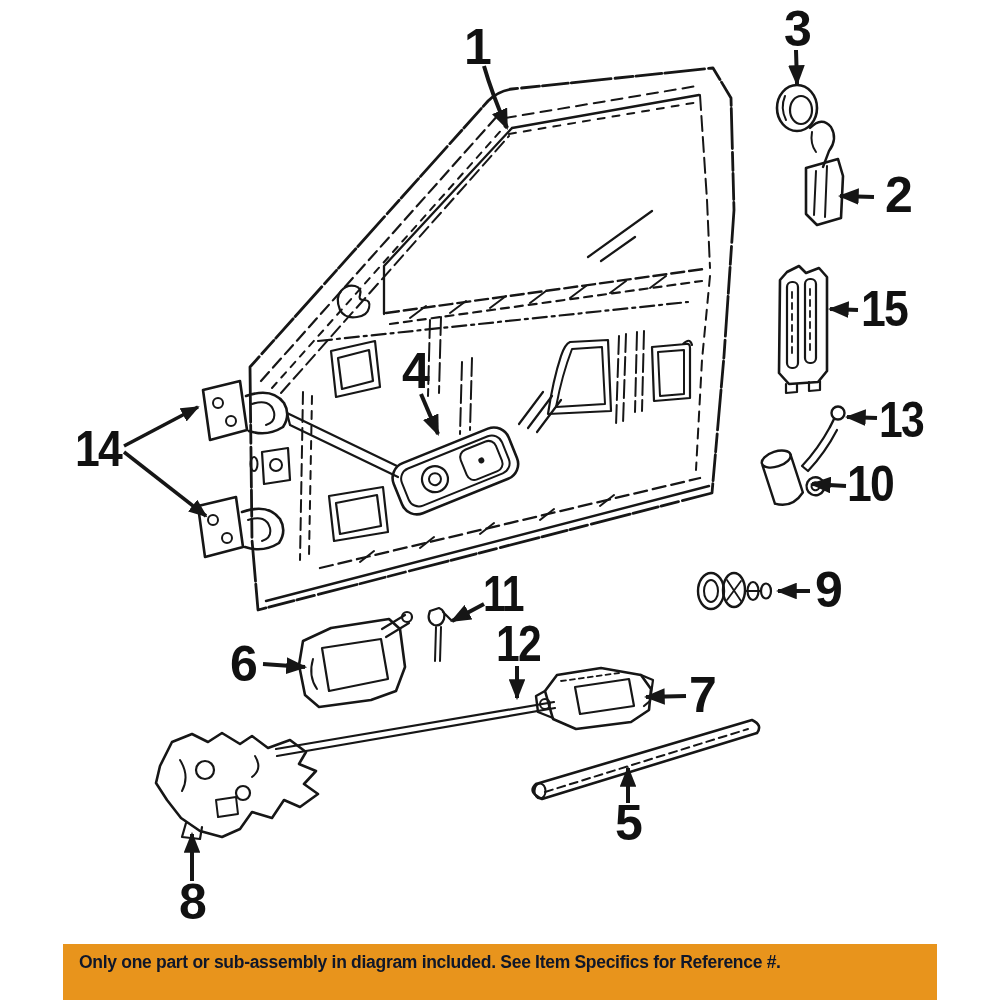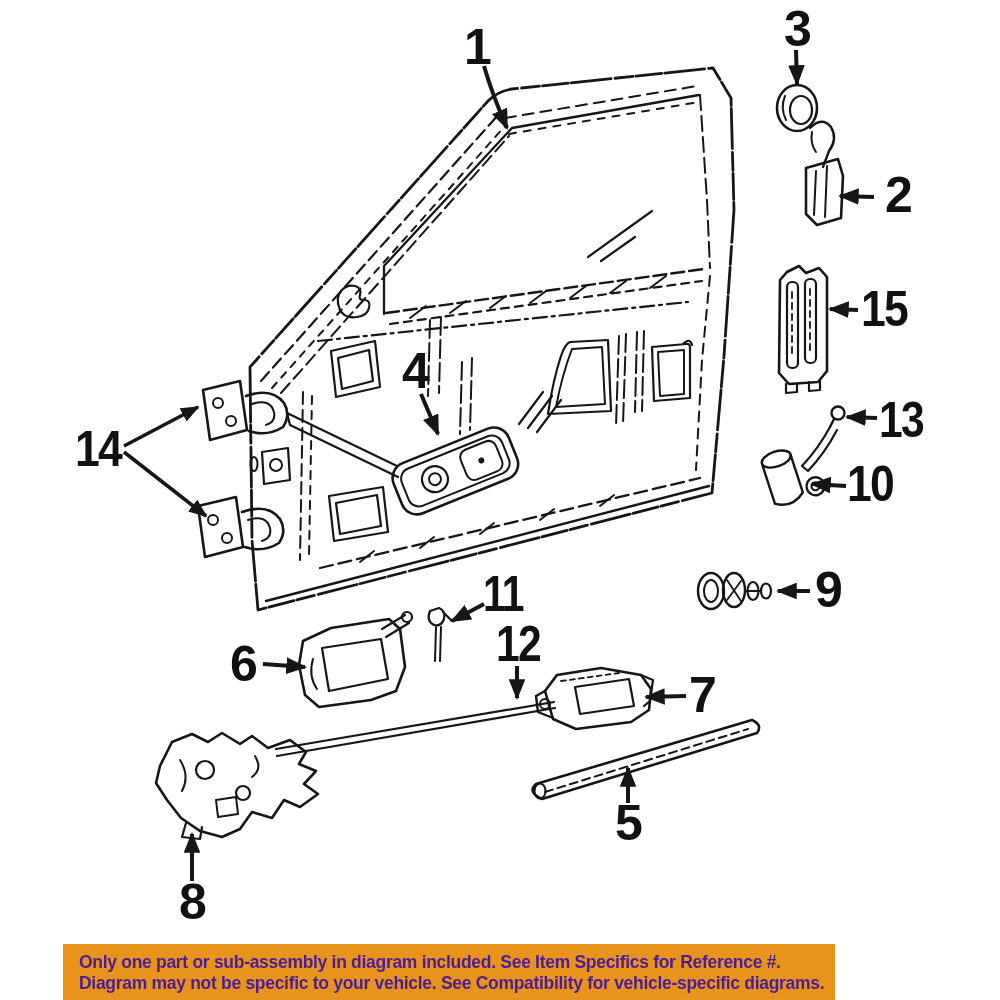--- a/index.html
+++ b/index.html
@@ -4,22 +4,22 @@
 <style>
   html,body{margin:0;padding:0;background:#ffffff;}
   .stage{position:relative;width:1000px;height:1000px;background:#ffffff;overflow:hidden;
          font-family:"Liberation Sans",sans-serif;}
   svg{position:absolute;left:0;top:0;}
   .ln{stroke:#161616;fill:none;stroke-linecap:round;stroke-linejoin:round;}
   .num{font-family:"Liberation Sans",sans-serif;font-weight:bold;font-size:50px;fill:#111;
        letter-spacing:-2px;}
   .arrow{stroke:#161616;stroke-width:4;fill:none;}
   .arrow14{stroke:#161616;stroke-width:3.6;fill:none;}
-  .banner{position:absolute;left:63px;top:944px;width:772px;height:56px;background:#E8941C;
-          color:#4c1d95;box-sizing:border-box;padding:8px 10px 0 16px;
+  .banner{position:absolute;left:63px;top:944px;width:874px;height:56px;background:#E8941C;
+          color:#0f172a;box-sizing:border-box;padding:8px 10px 0 16px;
           font-weight:bold;font-size:17.5px;line-height:20.5px;letter-spacing:-0.3px;
           white-space:nowrap;overflow:hidden;}
 </style>
 </head>
 <body>
 
 <div class="stage">
 
 <svg width="1000" height="944" viewBox="0 0 1000 944">
   <defs>
@@ -233,16 +233,15 @@
     </g>
     <g>
       <path class="arrow" marker-end="url(#ah)" d="M858,310 L830,309"></path>
       <text class="num" x="884" y="326" text-anchor="middle" textLength="46" lengthAdjust="spacingAndGlyphs">15</text>
     </g>
   </g>
 </svg>
 
 <div class="banner">
   <div>Only one part or sub-assembly in diagram included. See Item Specifics for Reference #.</div>
-  <div>Diagram may not be specific to your vehicle. See Compatibility for vehicle-specific diagrams.</div>
 </div>
 
 </div>
 
 </body></html>

